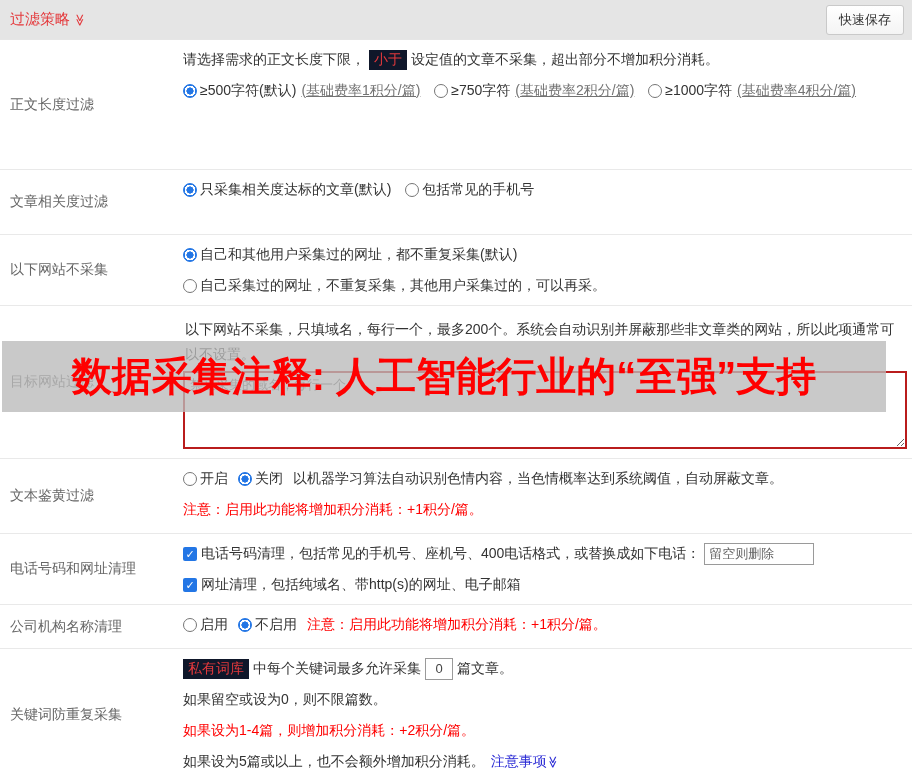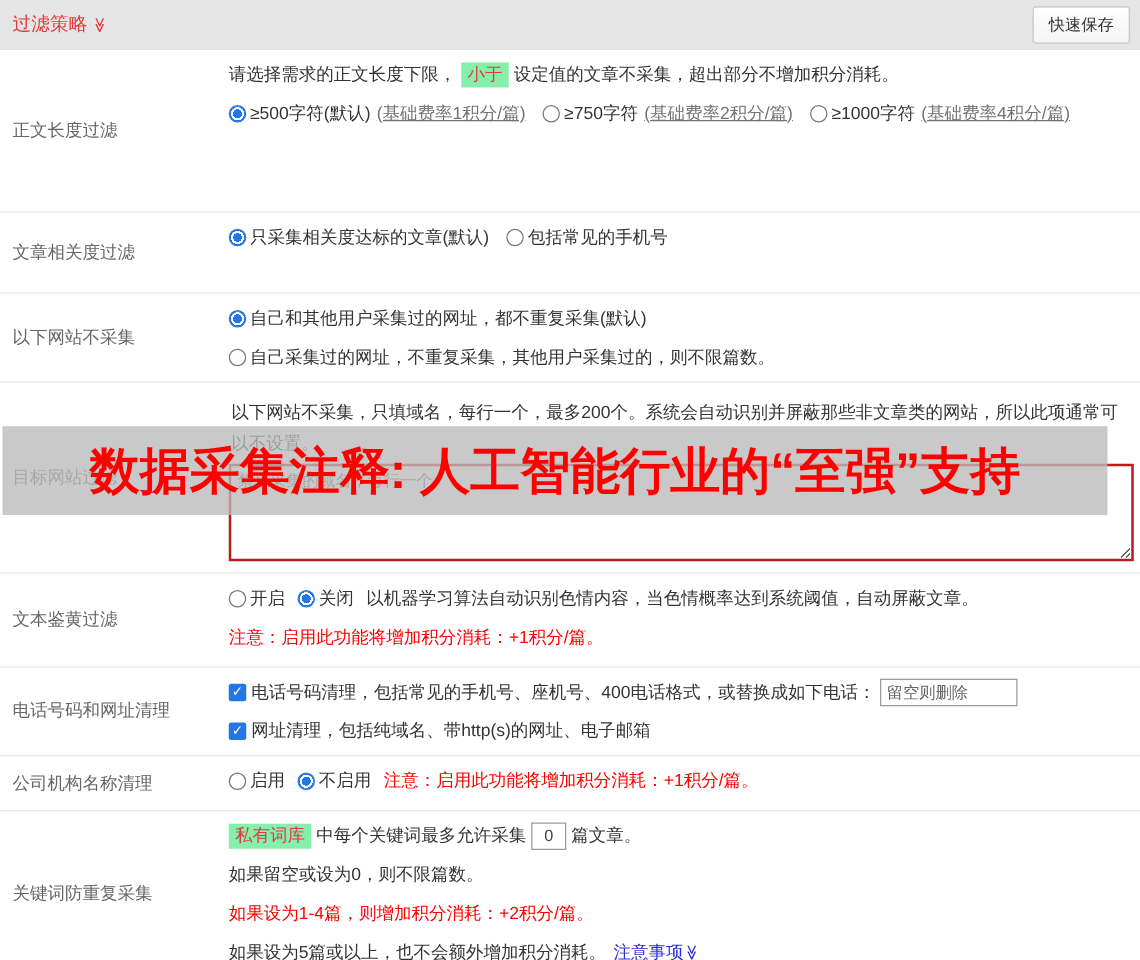--- a/index.html
+++ b/index.html
@@ -16,21 +16,21 @@
   .row { display:grid; grid-template-columns:180px 1fr; border-bottom:1px solid #e9e9e9; }
   .row:last-child { border-bottom:none; }
   .cell-label { padding-left:10px; display:flex; align-items:center; color:#666; }
   .cell-content { padding:4px 5px 4px 3px; }
   .line { min-height:31px; display:flex; align-items:center; flex-wrap:nowrap; white-space:nowrap; }
   .r1 { min-height:130px; } .r2 { min-height:65px; } .r3 { min-height:70px; }
   .r4 { min-height:153px; } .r5 { min-height:75px; } .r6 { min-height:65px; }
   .r7 { min-height:44px; } .r8 { min-height:126px; }
 
   .red { color:#f00; }
-  .chip { color:#e4393c; background:#86efac; padding:1px 5px; margin:0 4px; }
+  .chip { color:#e4393c; background:#0f172a; padding:1px 5px; margin:0 4px; }
   .fee { color:#737373; text-decoration:underline; margin-left:5px; }
   .link { color:#2b2bd5; cursor:pointer; display:inline-flex; align-items:center; margin-left:6px; }
 
   
   .radio { flex:none; width:14px; height:14px; border-radius:50%; border:1px solid #767676; margin-right:3px; background:#fff; display:inline-block; }
   .radio.sel { border:1px solid #2376e5; background:radial-gradient(circle,#2376e5 0 3.5px,#fff 3.6px 5.2px,#2376e5 5.3px); }
   .radio-group { display:inline-flex; align-items:center; margin-right:10px; cursor:pointer; }
 
   
   .checkbox { flex:none; width:14px; height:14px; border-radius:2px; background:#2376e5; color:#fff; font-size:11px; line-height:14px; text-align:center; margin-right:4px; display:inline-block; cursor:pointer; }
@@ -102,21 +102,21 @@
 
   <div class="row r3">
     <div class="cell-label">以下网站不采集</div>
     <div class="cell-content">
       <div class="line radio-group">
         <span class="radio sel"></span>
         <span>自己和其他用户采集过的网址，都不重复采集(默认)</span>
       </div>
       <div class="line radio-group">
         <span class="radio"></span>
-        <span>自己采集过的网址，不重复采集，其他用户采集过的，则不限篇数。</span>
+        <span>自己采集过的网址，不重复采集，其他用户采集过的，可以再采。</span>
       </div>
     </div>
   </div>
 
   <div class="row r4">
     <div class="cell-label">目标网站过滤</div>
     <div class="cell-content">
       <div class="desc">以下网站不采集，只填域名，每行一个，最多200个。系统会自动识别并屏蔽那些非文章类的网站，所以此项通常可以不设置。</div>
       <textarea placeholder="禁止采集的域名，每行一个" style=""></textarea>
     </div>

